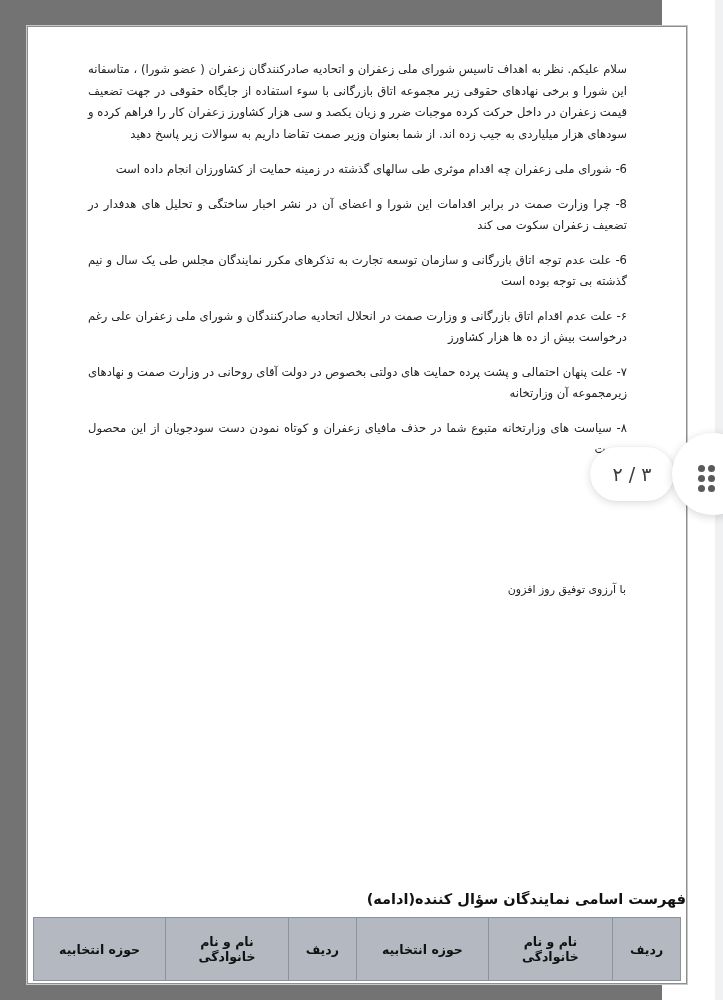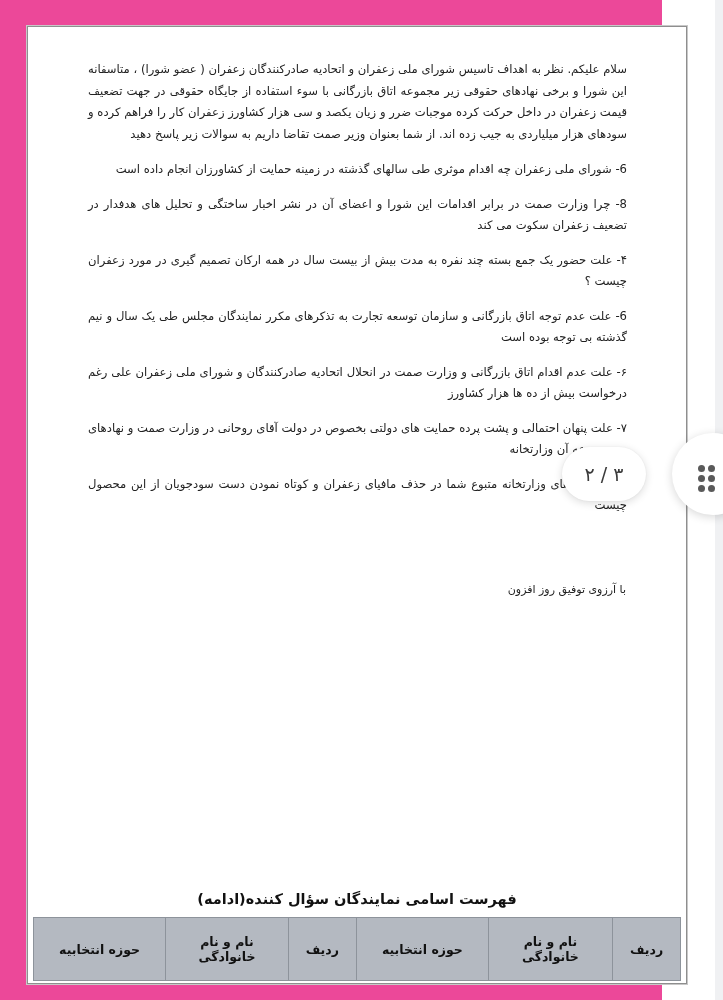--- a/index.html
+++ b/index.html
@@ -8,21 +8,21 @@
     width: 723px;
     height: 1000px;
     background: #ffffff;
     overflow: hidden;
     font-family: "DejaVu Sans", "Liberation Sans", sans-serif;
   }
   .viewer {
     position: relative;
     width: 662px;
     height: 1000px;
-    background: #ec4899;
+    background: #737373;
   }
   .right-strip {
     position: absolute;
     left: 715px;
     top: 0;
     width: 8px;
     height: 1000px;
     background: #f0f1f3;
   }
   .page {
@@ -58,21 +58,20 @@
     right: 60px;
     top: 556px;
     font-size: 11px;
     color: #222;
   }
   .table-title {
     position: absolute;
     left: 0;
     right: 0;
     top: 864px;
-    text-align: center;
     font-size: 14.5px;
     font-weight: bold;
     color: #111;
   }
   .list-table {
     position: absolute;
     top: 890px;
     left: 5px;
     width: 648px;
     height: 32px;
@@ -84,21 +83,21 @@
     border: 1px solid #8d939b;
     font-size: 12.5px;
     font-weight: bold;
     color: #111;
     padding: 16px;
     height: 30px;
     text-align: center;
   }
   .page-pill {
     position: absolute;
-    left: 562px;
+    left: 590px;
     top: 447px;
     width: 84px;
     height: 54px;
     border-radius: 27px;
     background: #ffffff;
     box-shadow: 0 2px 8px rgba(0,0,0,0.14), 0 0 2px rgba(0,0,0,0.06);
     display: flex;
     align-items: center;
     justify-content: center;
     font-size: 19px;
@@ -136,21 +135,20 @@
 <body>
 
 <div class="viewer">
   <div class="right-strip"></div>
 
   <div class="page">
     <div class="body-text">
       <p class="para intro">سلام علیکم. نظر به اهداف تاسیس شورای ملی زعفران و اتحادیه صادرکنندگان زعفران ( عضو شورا) ، متاسفانه این شورا و برخی نهادهای حقوقی زیر مجموعه اتاق بازرگانی با سوء استفاده از جایگاه حقوقی در جهت تضعیف قیمت زعفران در داخل حرکت کرده موجبات ضرر و زیان یکصد و سی هزار کشاورز زعفران کار را فراهم کرده و سودهای هزار میلیاردی به جیب زده اند. از شما بعنوان وزیر صمت تقاضا داریم به سوالات زیر پاسخ دهید</p>
       <p class="para">6- شورای ملی زعفران چه اقدام موثری طی سالهای گذشته در زمینه حمایت از کشاورزان انجام داده است</p>
       <p class="para">8- چرا وزارت صمت در برابر اقدامات این شورا و اعضای آن در نشر اخبار ساختگی و تحلیل های هدفدار در تضعیف زعفران سکوت می کند</p>
-      <p class="para">۴- علت حضور یک جمع بسته چند نفره به مدت بیش از بیست سال در همه ارکان تصمیم گیری در مورد زعفران چیست ؟</p>
       <p class="para">6- علت عدم توجه اتاق بازرگانی و سازمان توسعه تجارت به تذکرهای مکرر نمایندگان مجلس طی یک سال و نیم گذشته بی توجه بوده است</p>
       <p class="para">۶- علت عدم اقدام اتاق بازرگانی و وزارت صمت در انحلال اتحادیه صادرکنندگان و شورای ملی زعفران علی رغم درخواست بیش از ده ها هزار کشاورز</p>
       <p class="para">۷- علت پنهان احتمالی و پشت پرده حمایت های دولتی بخصوص در دولت آقای روحانی در وزارت صمت و نهادهای زیرمجموعه آن وزارتخانه</p>
       <p class="para">۸- سیاست های وزارتخانه متبوع شما در حذف مافیای زعفران و کوتاه نمودن دست سودجویان از این محصول چیست</p>
     </div>
 
     <div class="closing">با آرزوی توفیق روز افزون</div>
 
     <div class="table-title">فهرست اسامی نمایندگان سؤال کننده(ادامه)</div>
 

